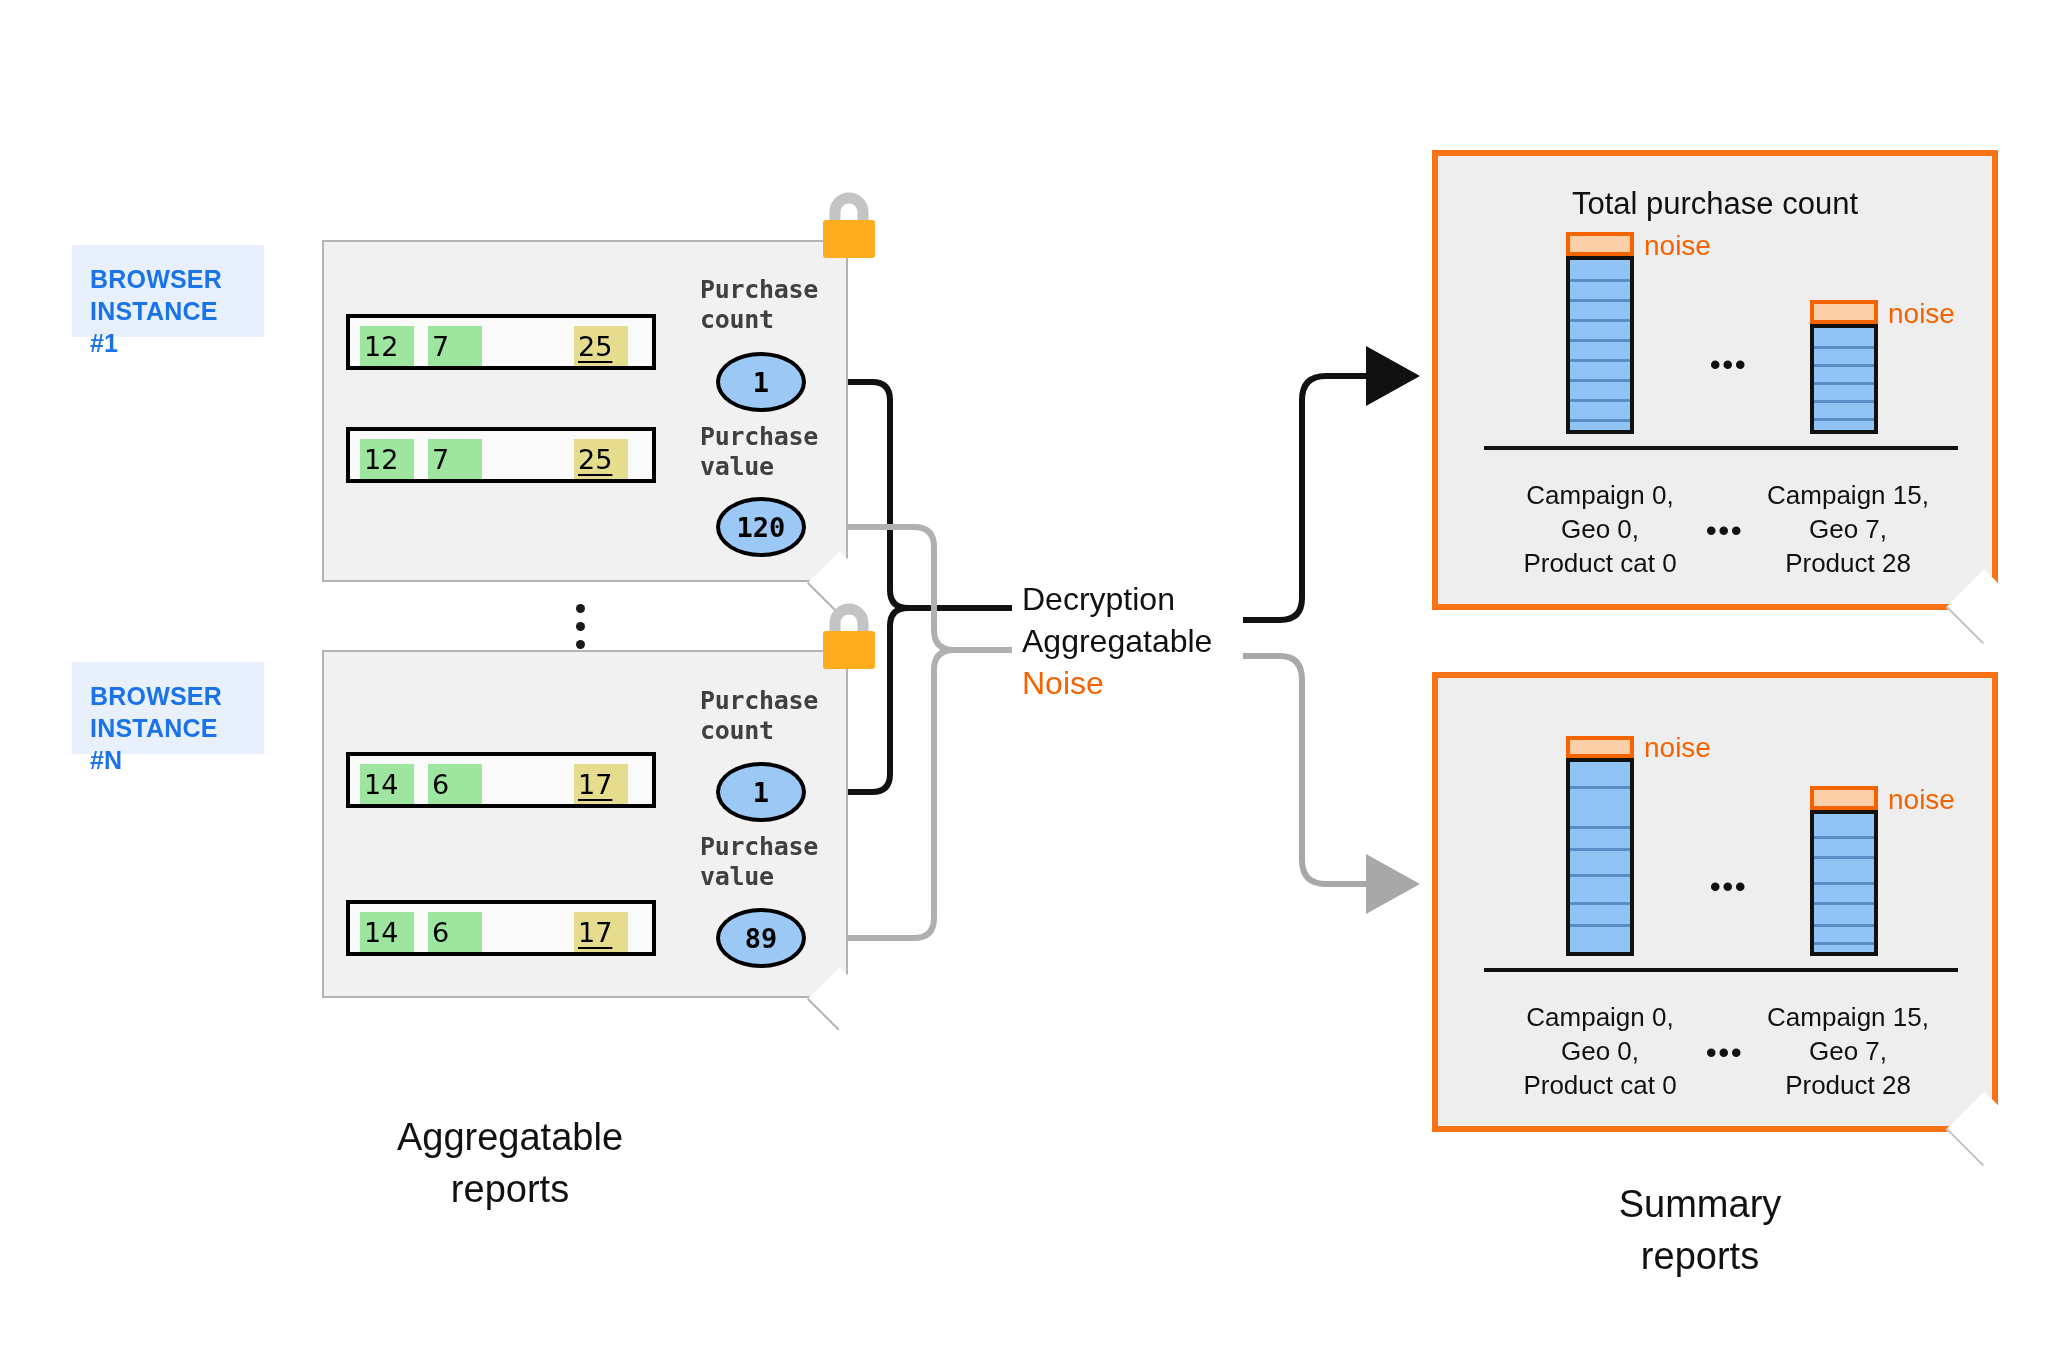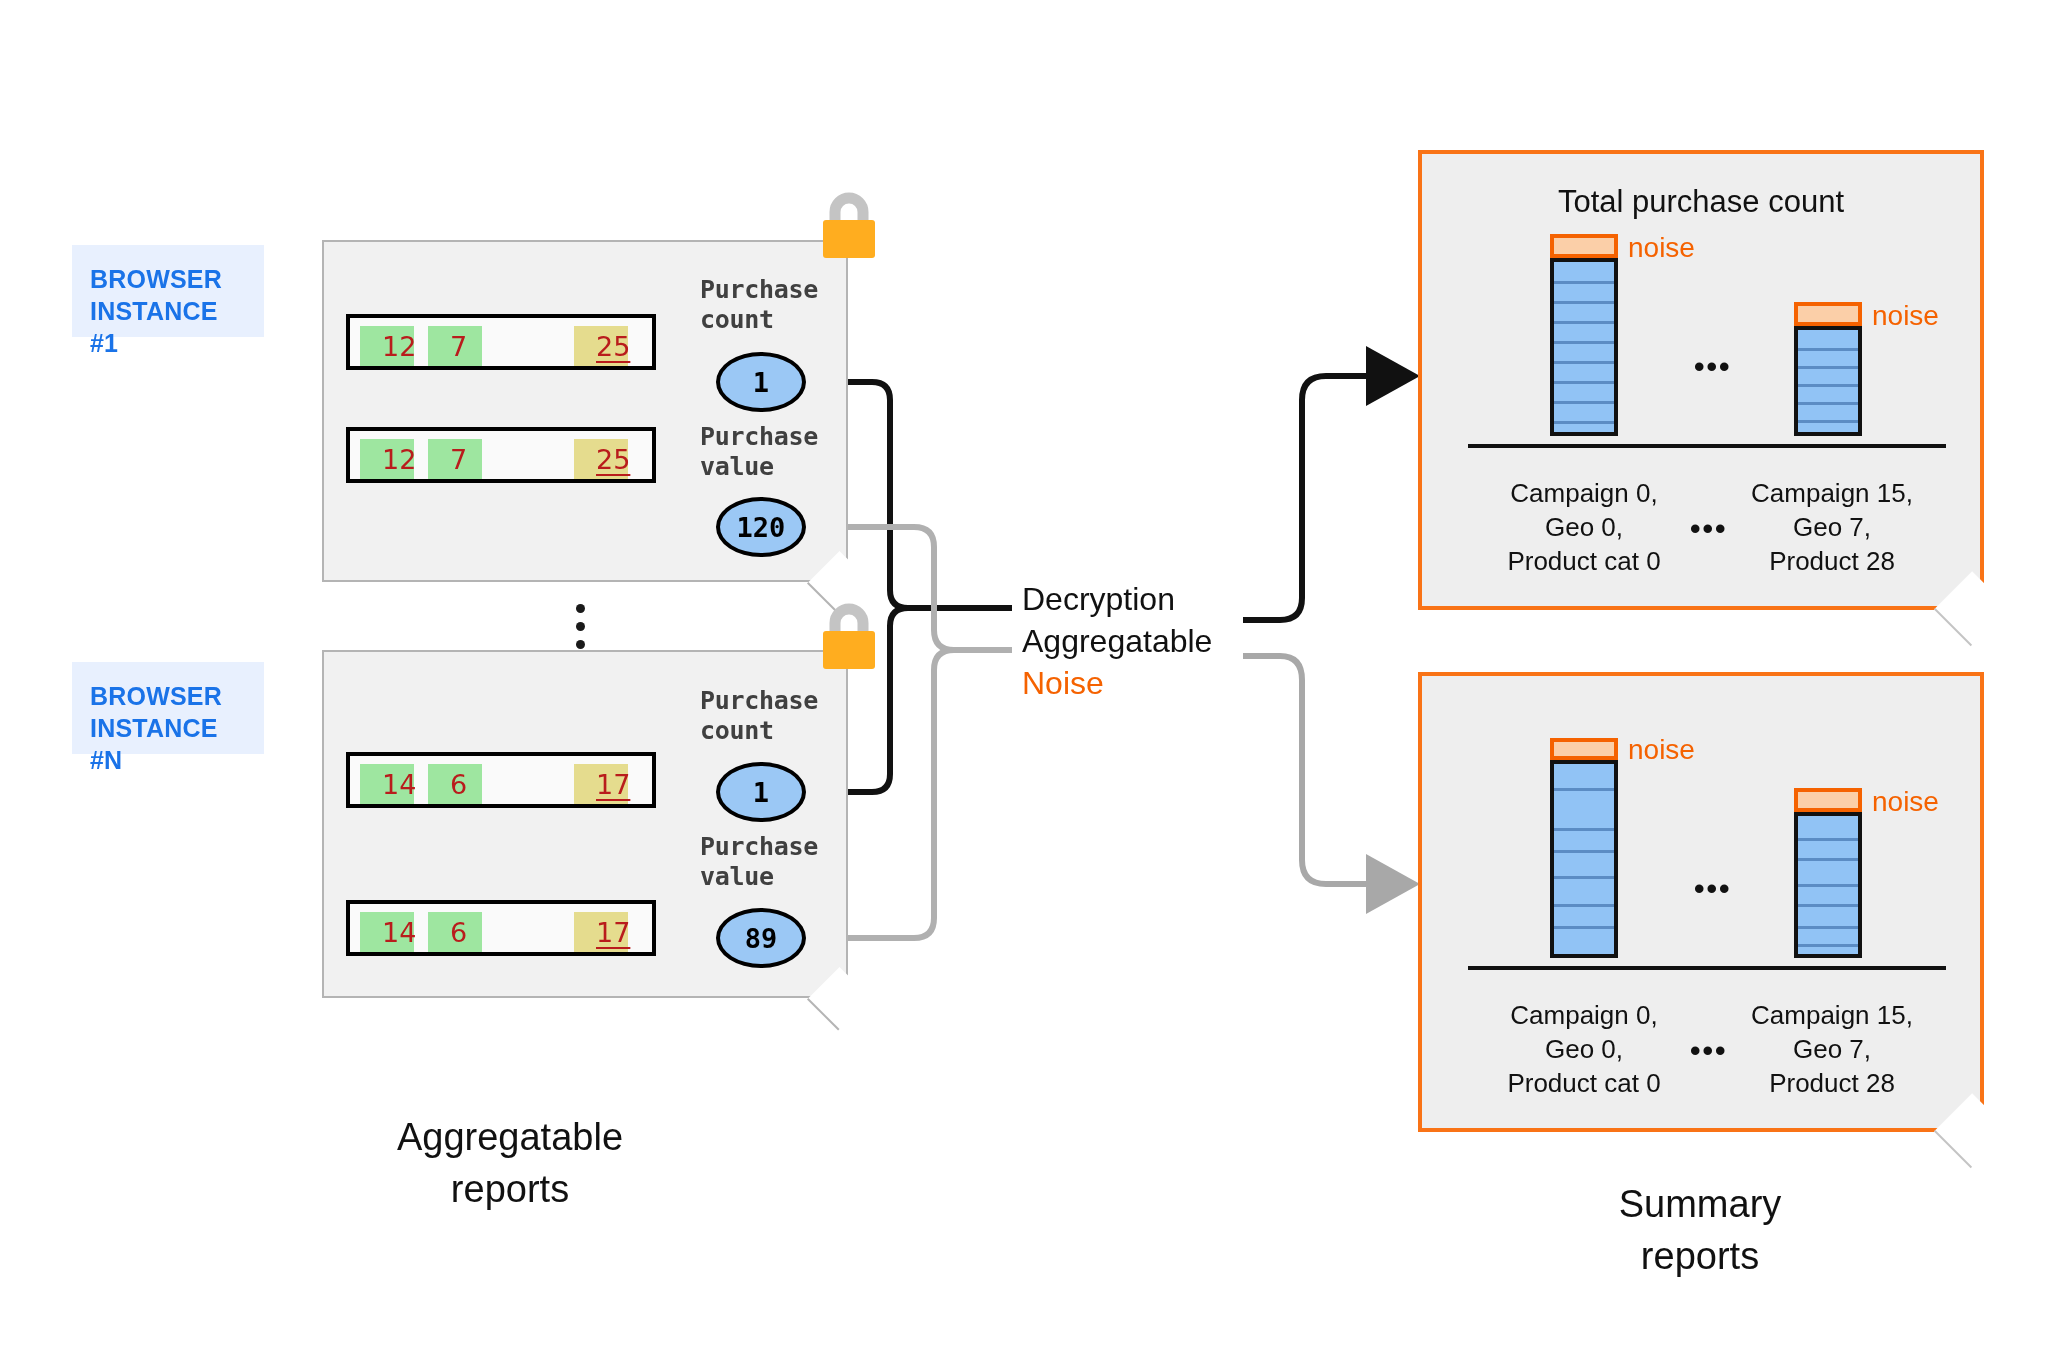--- a/index.html
+++ b/index.html
@@ -70,25 +70,25 @@
     position: absolute;
     background: #fafafa;
     border: 4px solid #000000;
     box-sizing: border-box;
     display: flex;
     align-items: center;
   }
   .kv-chip {
     font-family: "DejaVu Sans", sans-serif;
     font-size: 27px;
-    color: #b91c1c;
+    color: #000000;
     box-sizing: border-box;
     display: flex;
     align-items: center;
-    padding-left: 22px;
+    padding-left: 4px;
   }
   .chip-green { background: #9ee6a0; }
   .chip-yellow { background: #e5dc8e; text-decoration: underline; text-underline-offset: 5px; }
 
   
   .mono-label {
     position: absolute;
     font-family: "DejaVu Sans Mono", monospace;
     font-weight: bold;
     font-size: 25px;
@@ -139,22 +139,23 @@
     font-size: 32px;
     line-height: 42px;
     color: #111;
   }
   #process-node .noise-word { color: #f56200; }
 
   
   .summary-card {
     position: absolute;
     background: #eeeeee;
-    border: 4px solid #f97316;
-    box-sizing: border-box;
+    border: 6px solid #f97316;
+    box-sizing: border-box;
+    margin-left: 14px;
   }
   .summary-fold {
     position: absolute;
     right: -2px;
     bottom: -2px;
     width: 52px;
     height: 52px;
     background: #ffffff;
     border-left: 2px solid #c4c4c4;
     transform-origin: bottom right;

